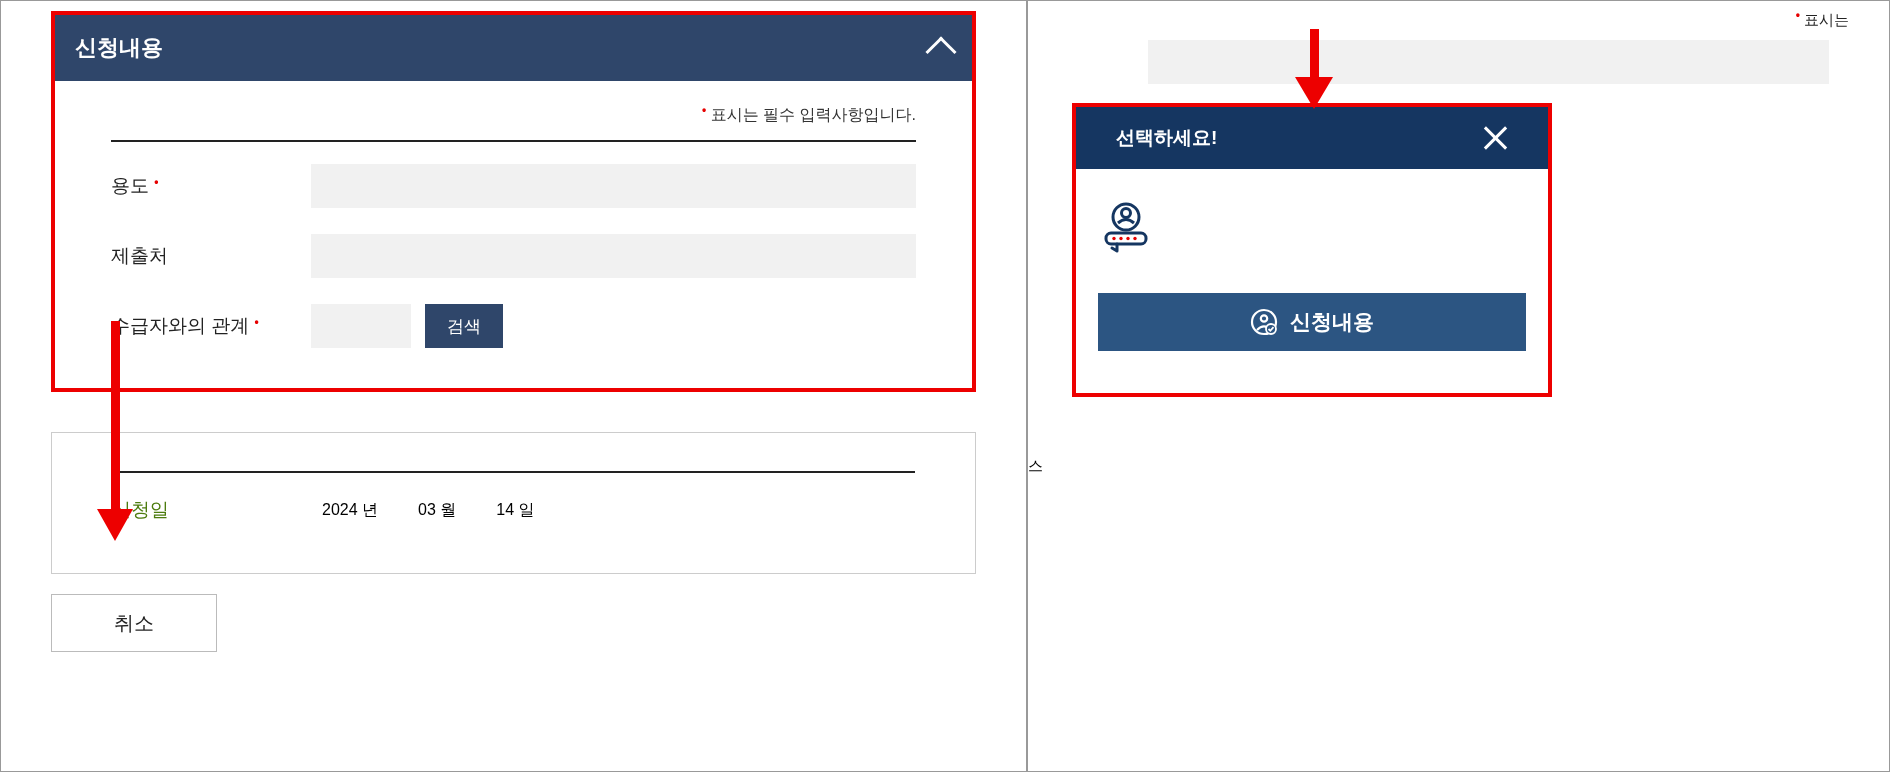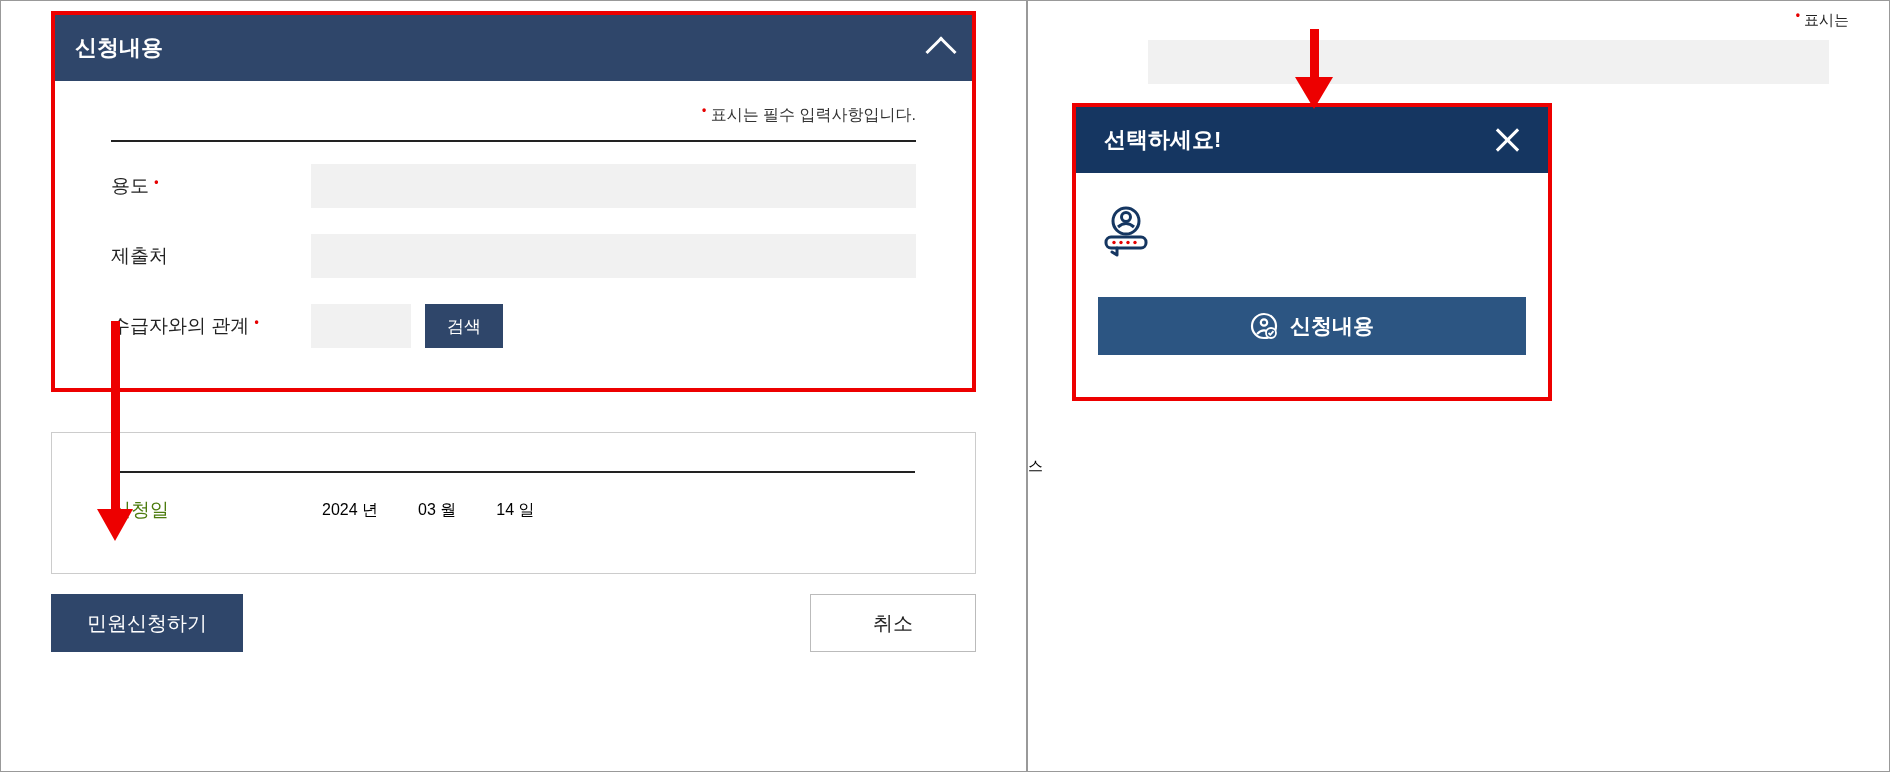--- a/index.html
+++ b/index.html
@@ -231,25 +231,25 @@
   left: 44px;
   top: 102px;
   width: 480px;
 }
 .modal {
   background: #fff;
 }
 .modal-header {
   background: #153661;
   color: #fff;
-  padding: 18px 28px;
+  padding: 18px 40px;
   display: flex;
   justify-content: space-between;
   align-items: center;
-  font-size: 22px;
+  font-size: 19px;
   font-weight: 700;
 }
 .close-x {
   width: 26px;
   height: 26px;
   position: relative;
   cursor: pointer;
 }
 .close-x::before, .close-x::after {
   content: '';
@@ -363,21 +363,20 @@
         </span>
         <span style="margin-left:40px">
           <span>14</span>
           <span>일</span>
         </span>
       </div>
     </div>
 
 
     <div class="action-row">
-      <button class="primary-btn">민원신청하기</button>
       <button class="cancel-btn">취소</button>
     </div>
   </div>
 
   <div class="right-panel">
     <div class="right-top">
       <span class="red-dot">•</span>
       <span>표시는</span>
     </div>
     <div class="right-bar"></div>

